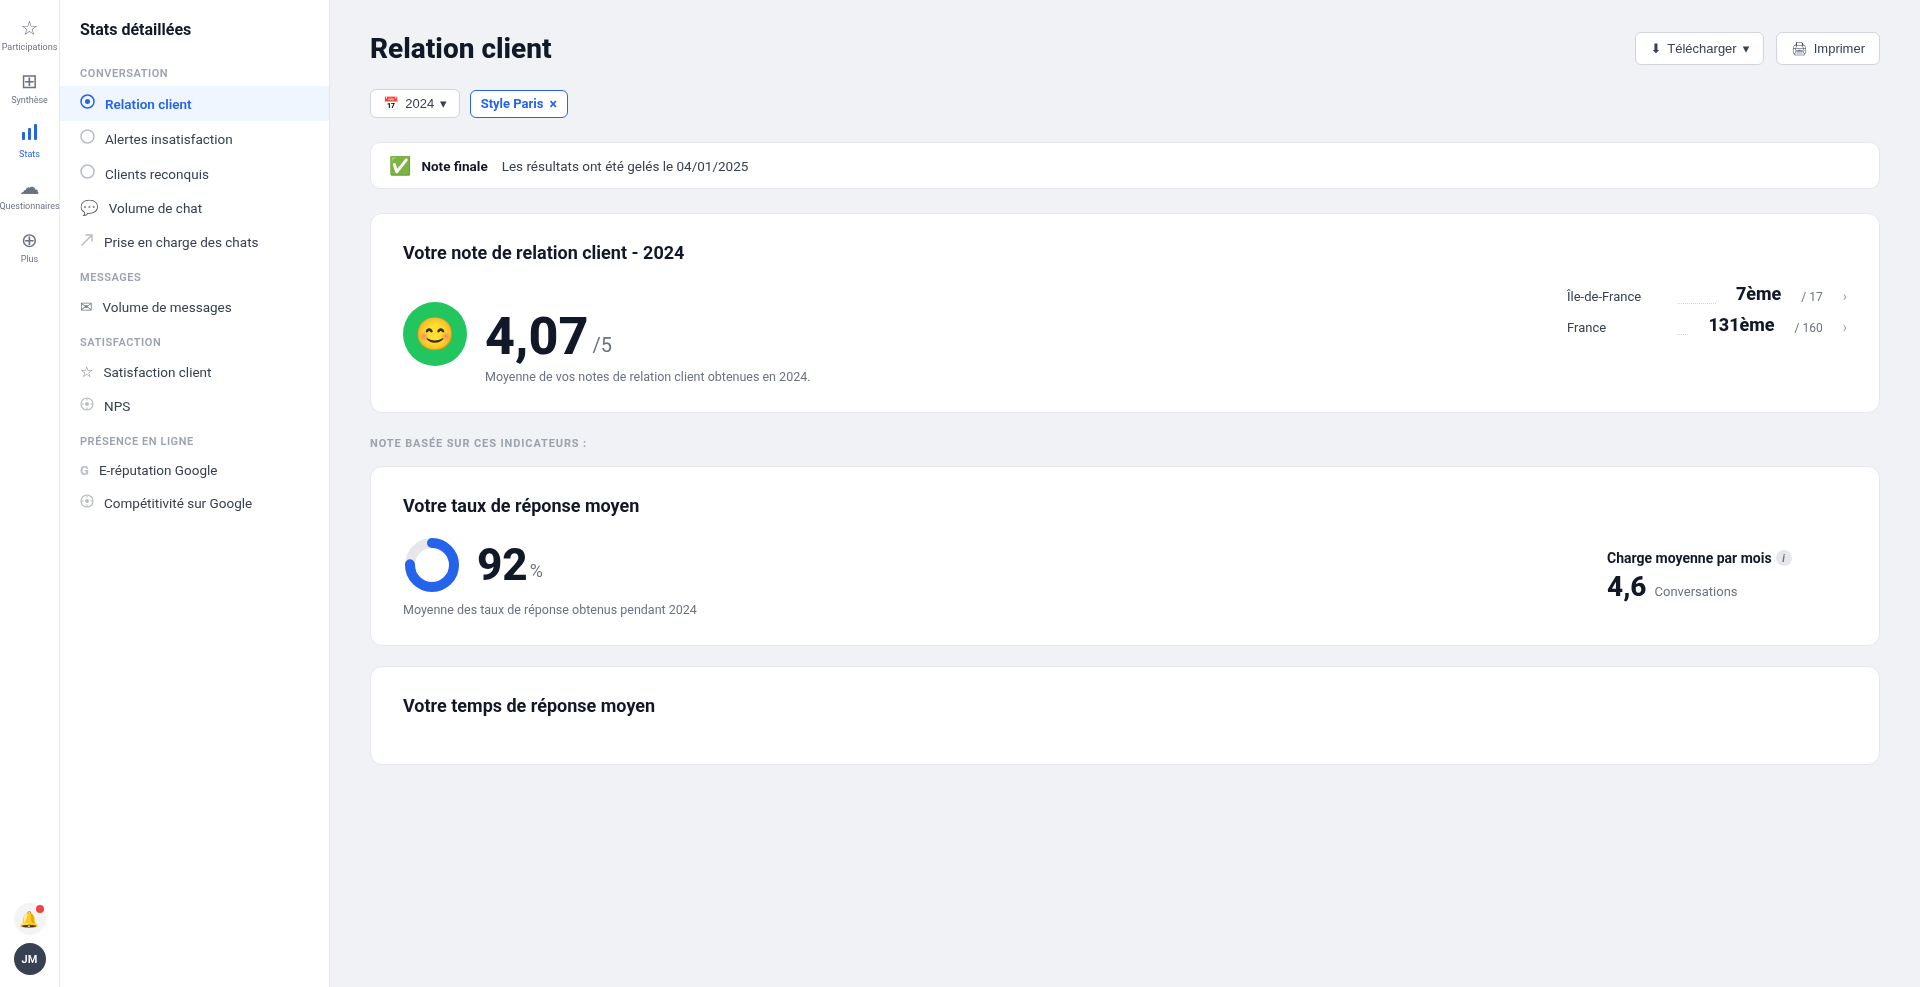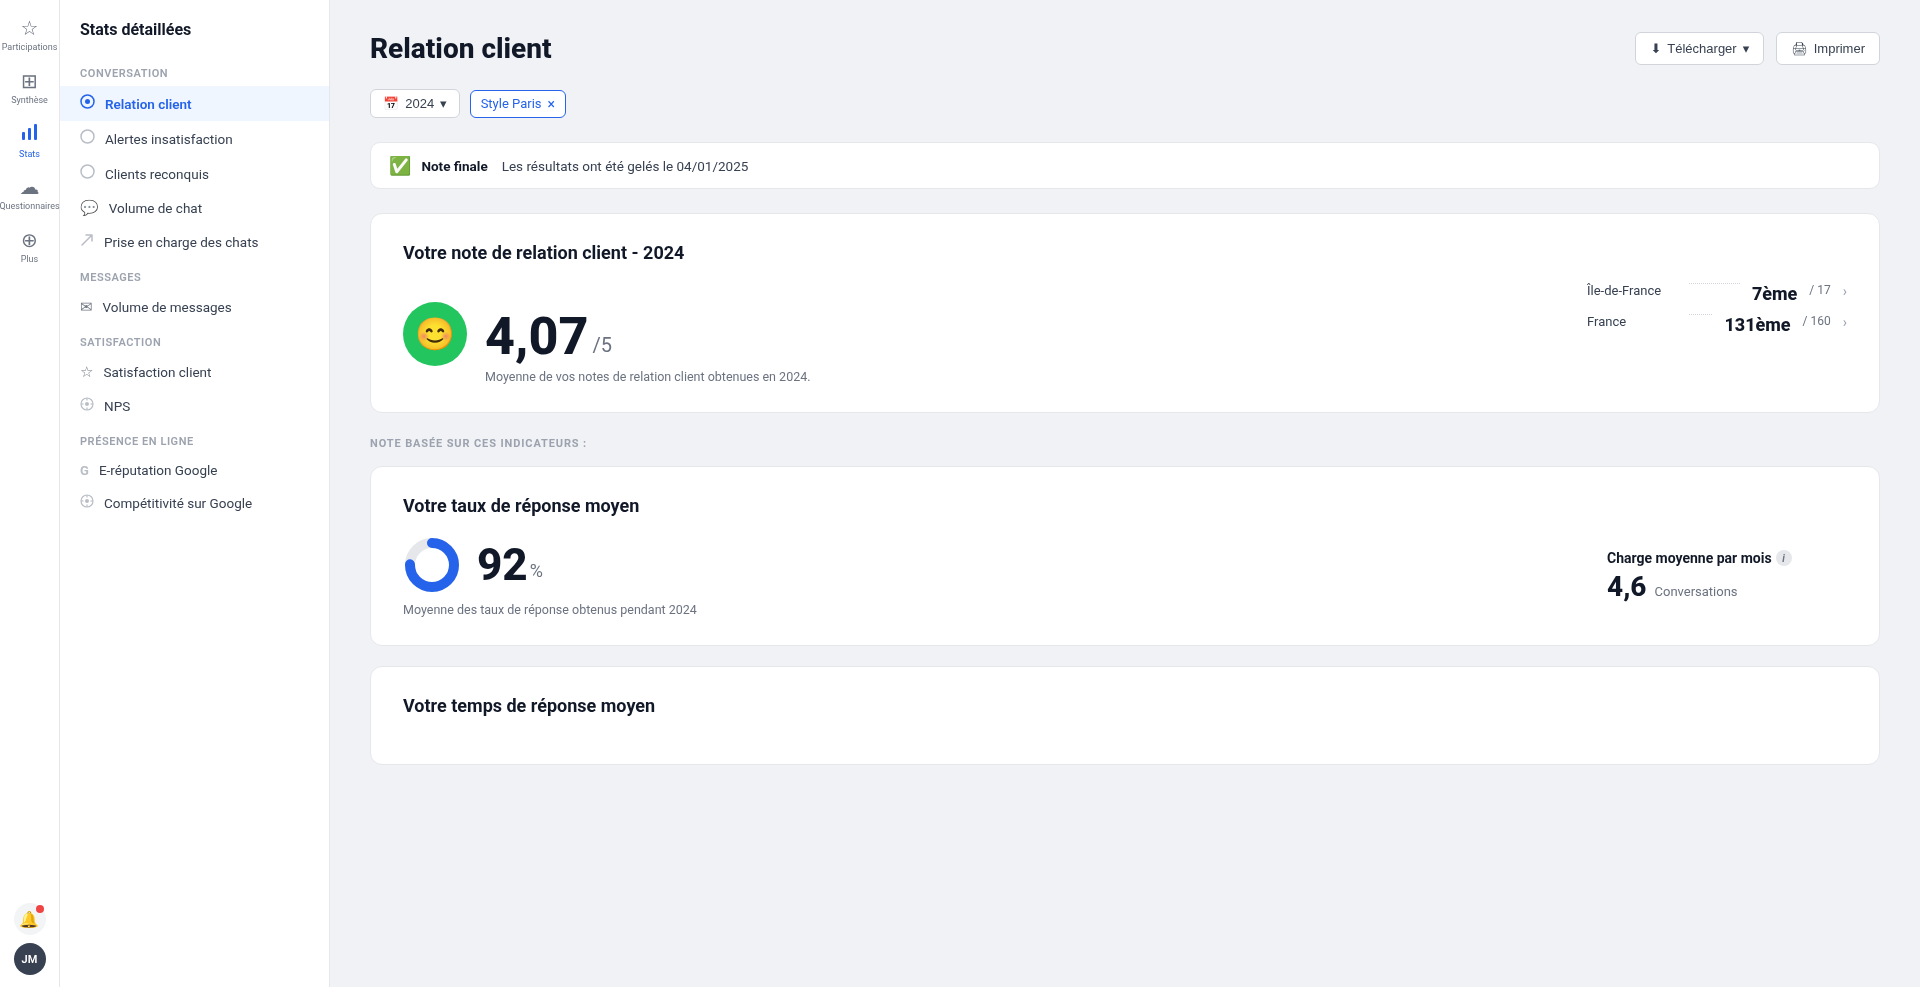--- a/index.html
+++ b/index.html
@@ -161,21 +161,21 @@
     .filter-tag {
       display: flex;
       align-items: center;
       gap: 6px;
       padding: 5px 10px;
       background: #fff;
       border: 1.5px solid #2563eb;
       border-radius: 6px;
       font-size: 13px;
       color: #2563eb;
-      font-weight: 400;
+      font-weight: 700;
       cursor: pointer;
     }
     .filter-tag-close {
       font-size: 14px;
       cursor: pointer;
       color: #2563eb;
     }
 
     
     .note-bar {
@@ -247,25 +247,24 @@
       margin-top: 6px;
     }
     .score-right {
       display: flex;
       flex-direction: column;
       gap: 10px;
       min-width: 280px;
     }
     .rank-row {
       display: flex;
-      align-items: flex-start;
-      gap: 12px;
+      align-items: flex-end;
+      gap: 20px;
       font-size: 13px;
       color: #6b7280;
-      margin-left: 20px;
     }
     .rank-label { min-width: 90px; color: #374151; font-size: 13px; }
     .rank-dots {
       flex: 1;
       border-bottom: 1.5px dotted #d1d5db;
     }
     .rank-value {
       font-size: 18px;
       font-weight: 800;
       color: #111827;

